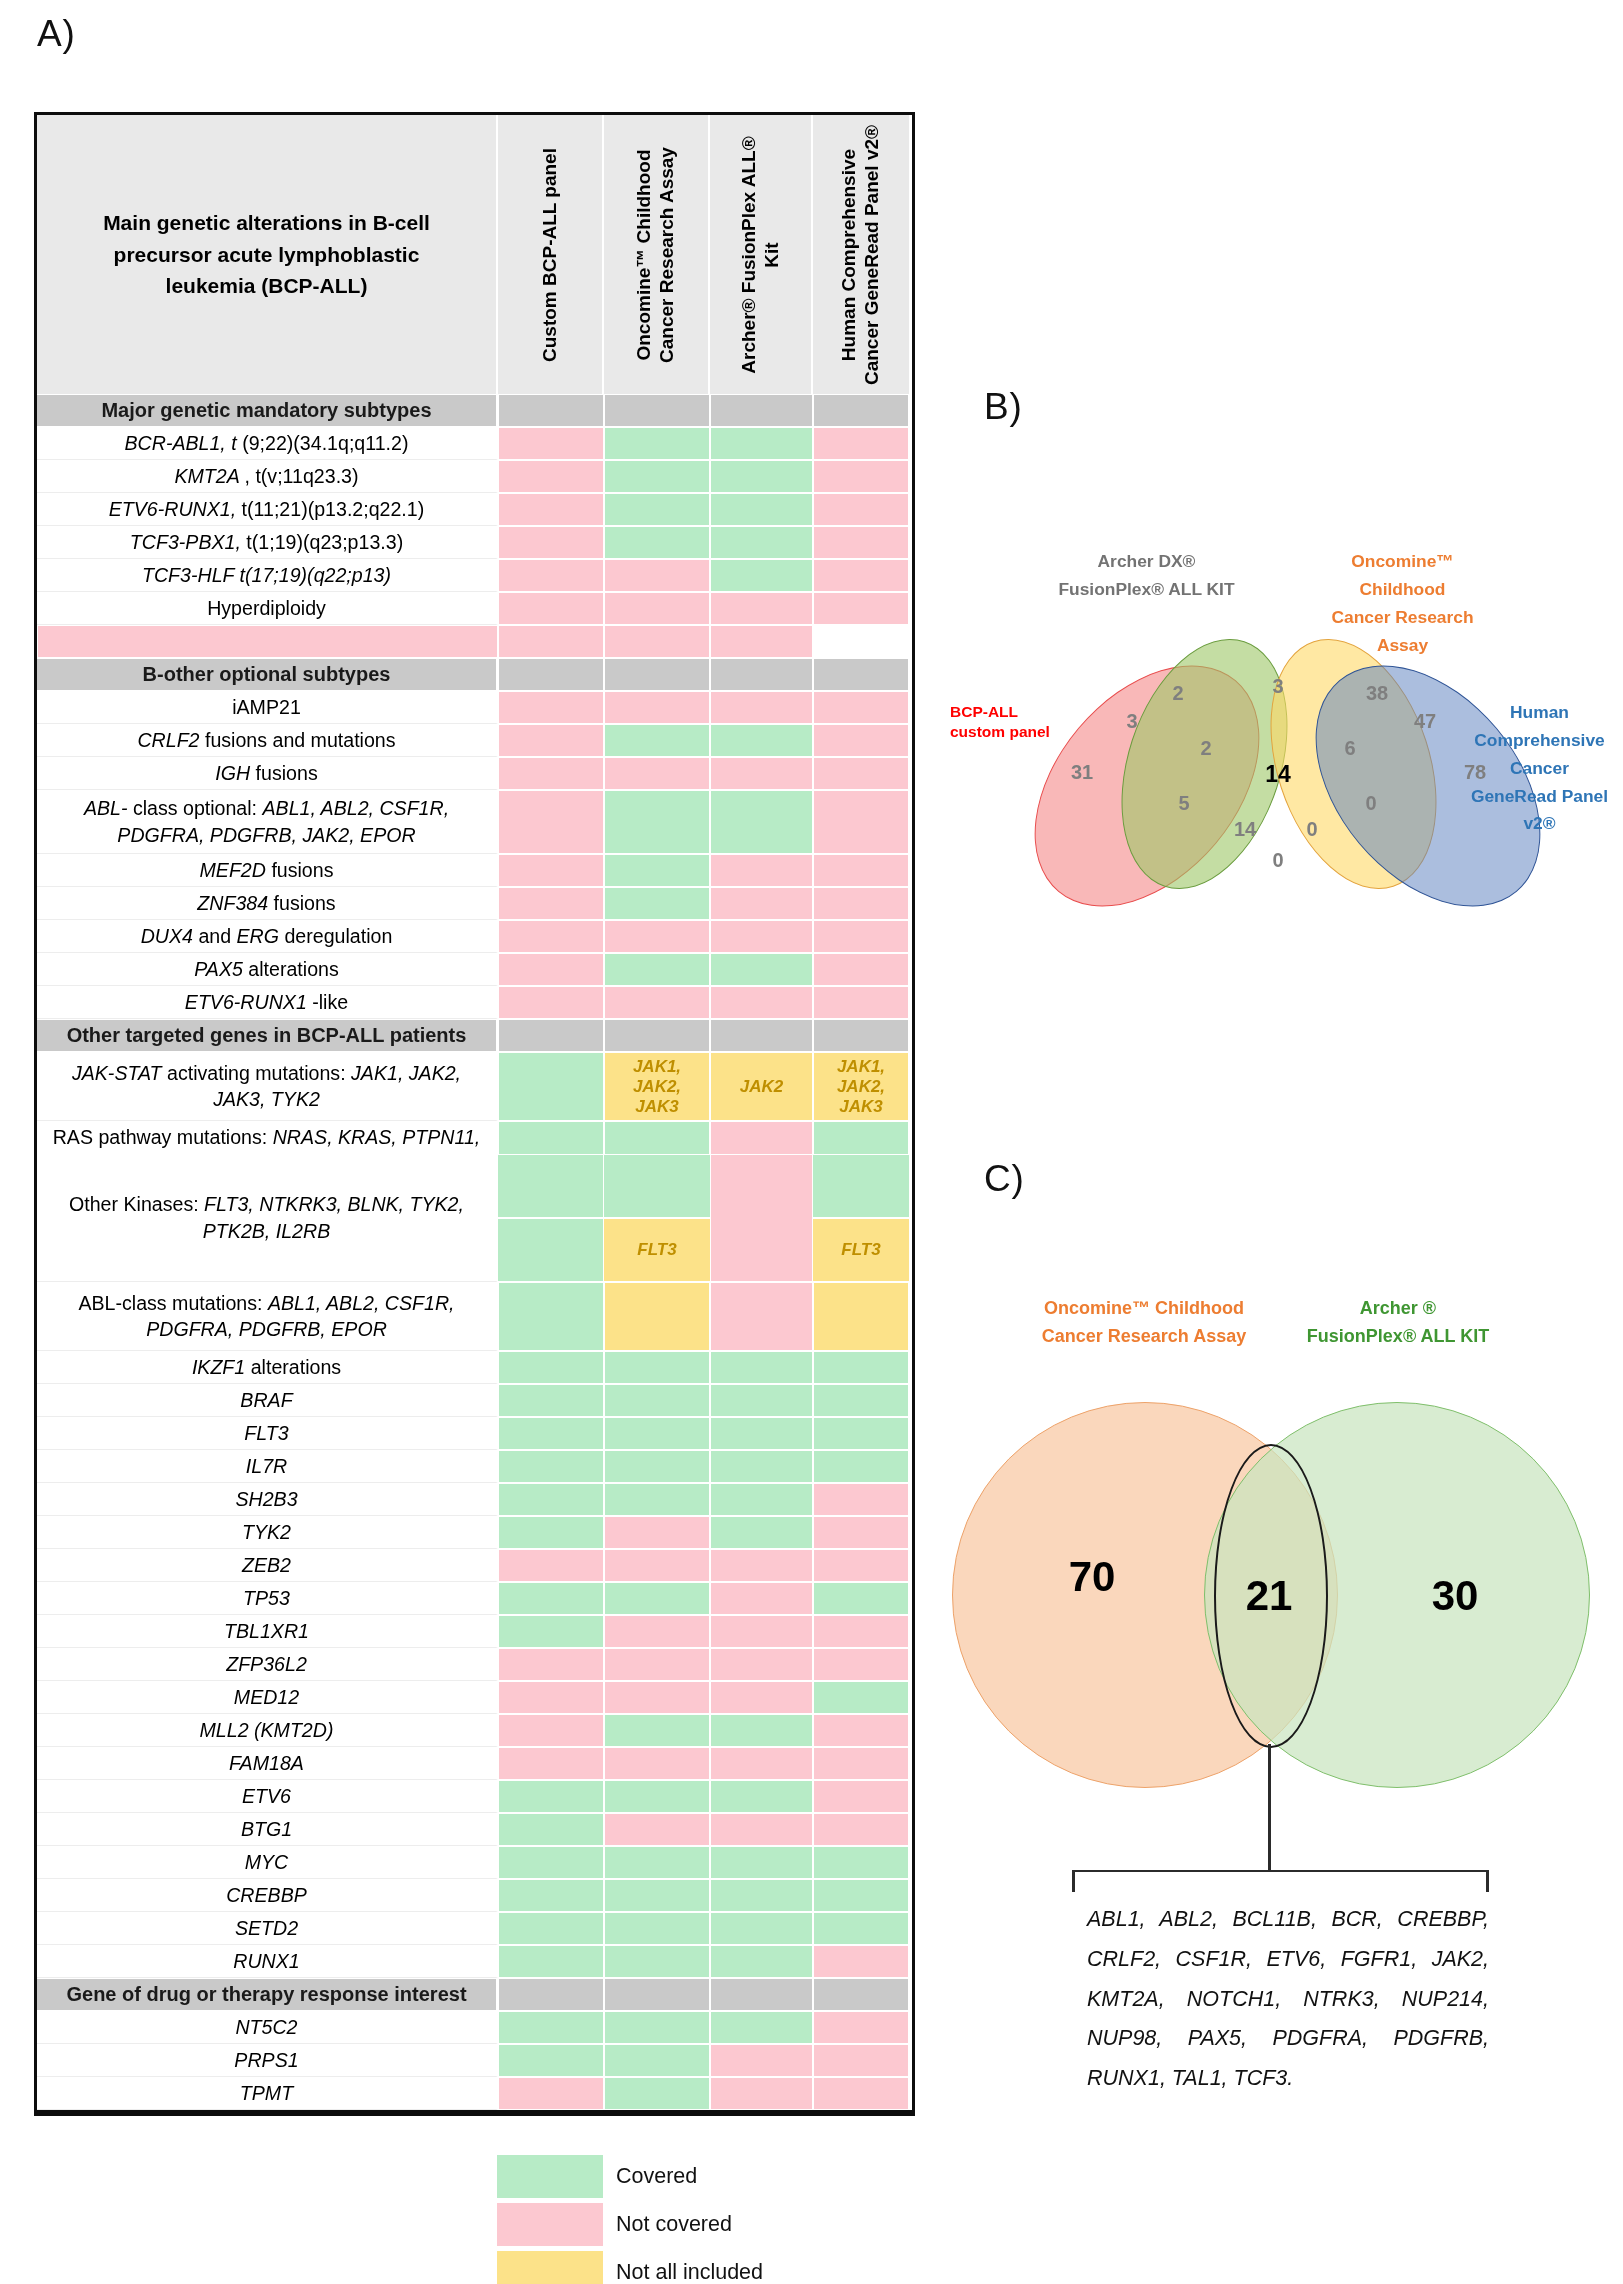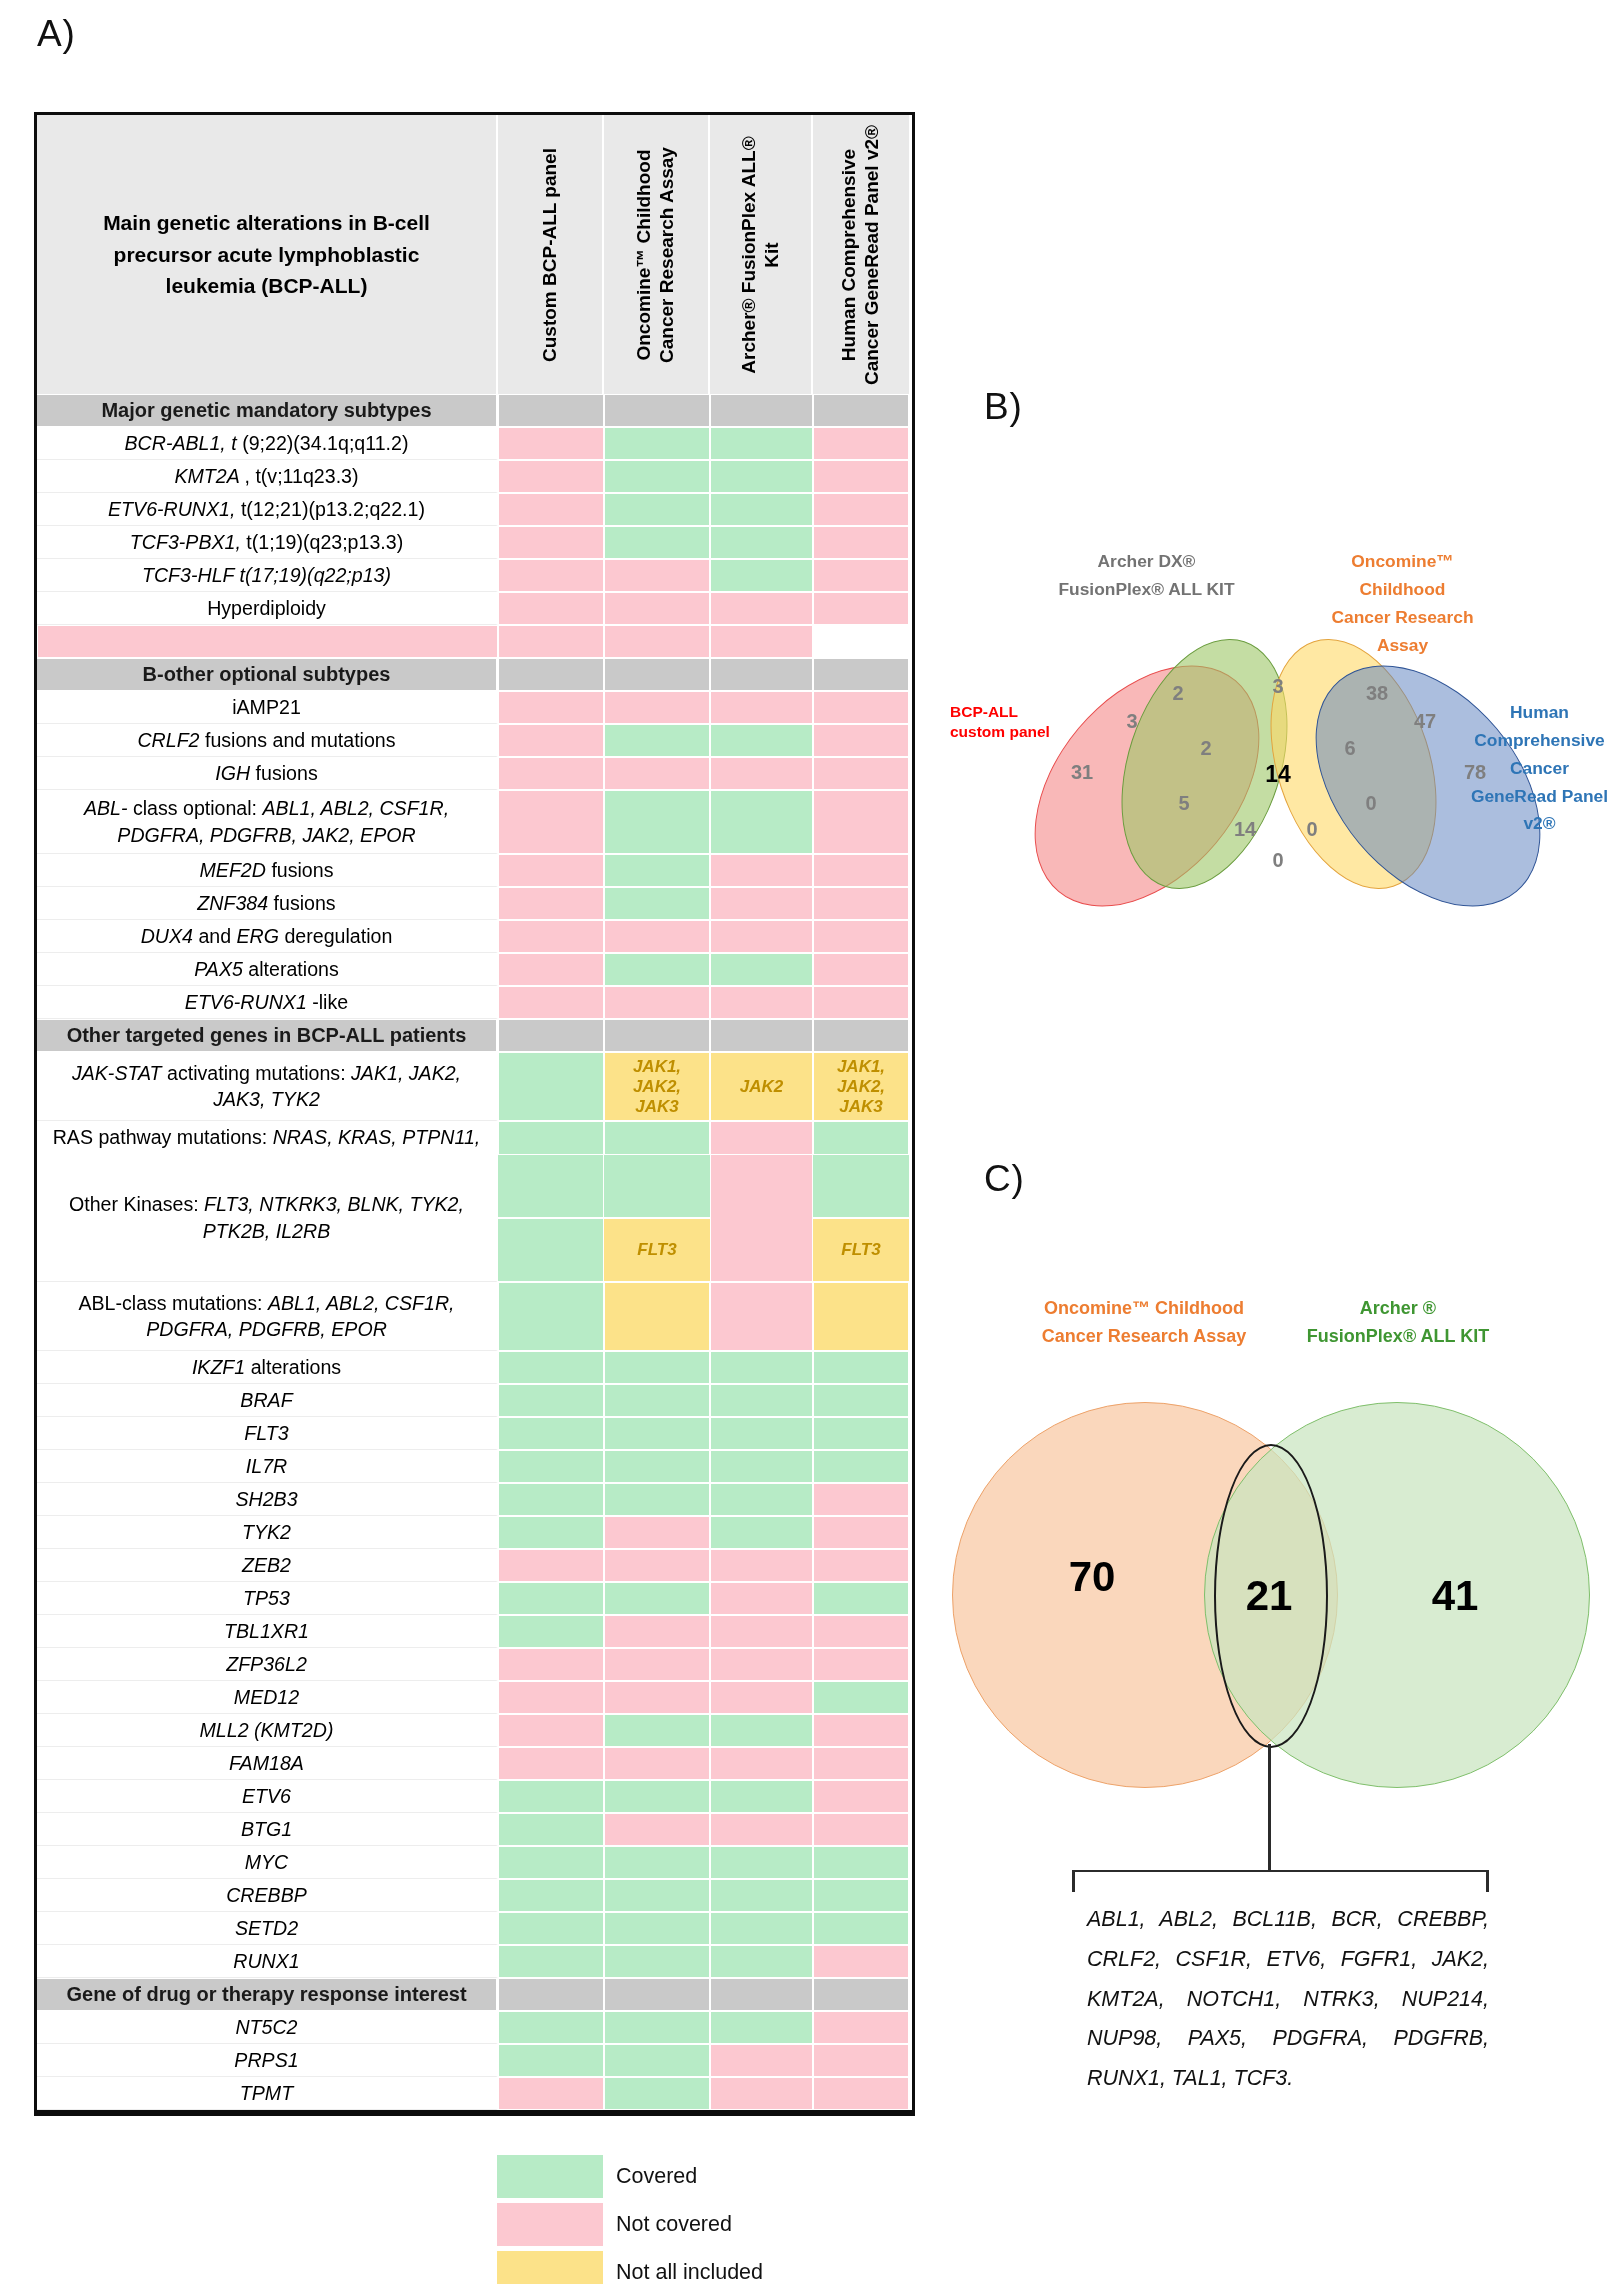--- a/index.html
+++ b/index.html
@@ -128,21 +128,21 @@
         <div class="lab-cell">
           <div><span class="seg" style="font-style: italic;">KMT2A </span><span class="seg" style="font-style: normal;">, t(v;11q23.3)</span></div>
         </div>
         <div class="cell c-p"></div>
         <div class="cell c-g"></div>
         <div class="cell c-g"></div>
         <div class="cell c-p"></div>
       </div>
       <div class="trow" style="height: 33px;">
         <div class="lab-cell">
-          <div><span class="seg" style="font-style: italic;">ETV6-RUNX1, </span><span class="seg" style="font-style: normal;">t(12;21)(p13.2;q22.1)</span></div>
+          <div><span class="seg" style="font-style: italic;">ETV6-RUNX1, </span><span class="seg" style="font-style: normal;">t(11;21)(p13.2;q22.1)</span></div>
         </div>
         <div class="cell c-p"></div>
         <div class="cell c-g"></div>
         <div class="cell c-g"></div>
         <div class="cell c-p"></div>
       </div>
       <div class="trow" style="height: 33px;">
         <div class="lab-cell">
           <div><span class="seg" style="font-style: italic;">TCF3-PBX1, </span><span class="seg" style="font-style: normal;">t(1;19)(q23;p13.3)</span></div>
         </div>
@@ -585,18 +585,18 @@
     </div>
   <div class="vcl vcl-right" style="color: rgb(63, 150, 50);">
       <div>Archer ®</div>
       <div>FusionPlex®  ALL KIT</div>
     </div>
   <div class="vc-circle vc-left" style="background: rgba(250, 211, 181, 0.9); border-color: rgb(237, 162, 105);"></div>
   <div class="vc-circle vc-right" style="background: rgba(201, 228, 191, 0.72); border-color: rgb(127, 191, 107);"></div>
   <div class="vc-lens"></div>
   <div class="vc-num n70">70</div>
   <div class="vc-num n21">21</div>
-  <div class="vc-num n23">41</div>
+  <div class="vc-num n23">30</div>
   <div class="vc-stem"></div>
   <div class="vc-bracket"></div>
   <div class="vc-genes">ABL1, ABL2, BCL11B, BCR, CREBBP, CRLF2, CSF1R, ETV6, FGFR1, JAK2, KMT2A, NOTCH1, NTRK3, NUP214, NUP98, PAX5, PDGFRA, PDGFRB, RUNX1, TAL1, TCF3.</div>
 </div>
 
 
 </body></html>

